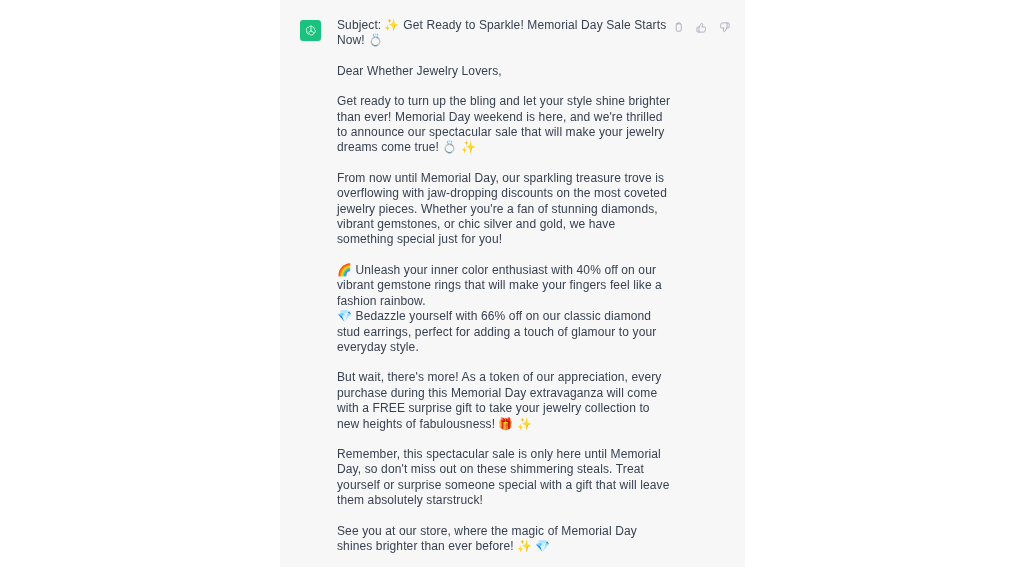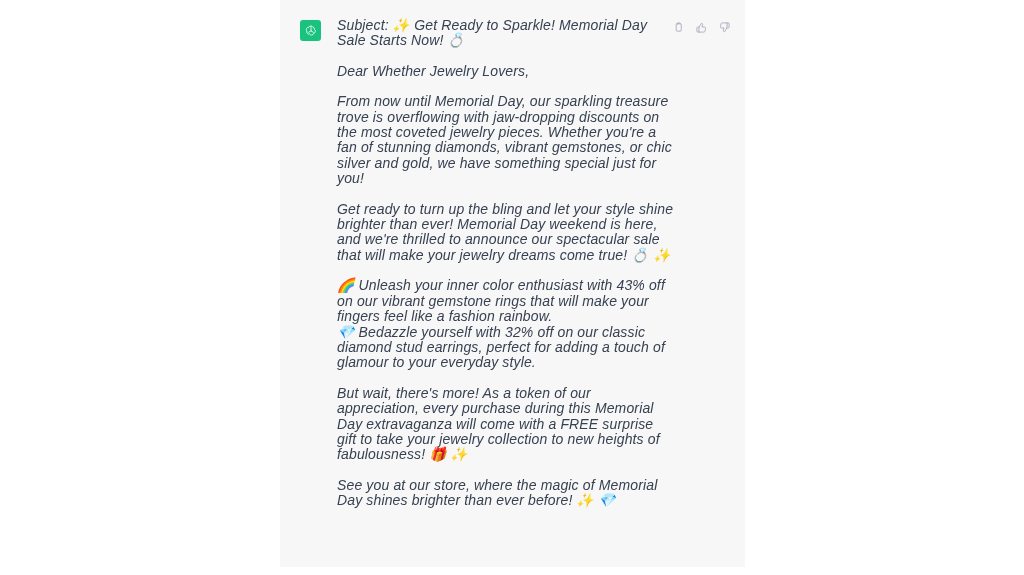--- a/index.html
+++ b/index.html
@@ -51,24 +51,23 @@
     margin-top: 2px;
   }
   .avatar svg { display: block; }
 
   
   .message-body {
     flex: 1 1 auto;
     padding-left: 16px;
     padding-right: 56px;
     color: #374151;
-    font-size: 14px;
+    font-size: 12px;
     line-height: 15.4px;
     letter-spacing: 0.01em;
-    font-style: italic;
   }
 
   .message-body p {
     margin: 0 0 15px 0;
     white-space: pre-wrap;
   }
   .message-body p:last-child { margin-bottom: 12px; }
 
   .tight { margin-bottom: 0 !important; }
 
@@ -104,25 +103,26 @@
         <svg width="14" height="14" viewBox="0 0 24 24" fill="none" stroke="#ffffff" stroke-width="1.4" stroke-linecap="round" stroke-linejoin="round">
           <path d="M12 3.2c-1.7 0-3.1 1-3.7 2.4-1.5-.2-3 .5-3.8 1.9-.85 1.47-.6 3.25.45 4.45-.55 1.4-.3 3.05.8 4.2 1.05 1.1 2.6 1.45 3.95 1 .75 1.25 2.1 2.05 3.6 1.85 1.7-.22 3-1.5 3.35-3.1 1.5-.35 2.65-1.6 2.85-3.15.2-1.55-.6-3-1.9-3.75.25-1.5-.4-3.05-1.75-3.85-1.2-.7-2.65-.65-3.8.05z"></path>
           <path d="M12 7.3v4.6l3.9 2.3"></path>
           <path d="M12 11.9 8.1 14.2"></path>
         </svg>
       </div>
 
       <div class="message-body">
         <p>Subject: ✨ Get Ready to Sparkle! Memorial Day Sale Starts Now! 💍</p>
         <p>Dear Whether Jewelry Lovers,</p>
+        <p>Get ready to turn up the bling and let your style shine brighter than ever! Memorial Day weekend is here, and we're thrilled to announce our spectacular sale that will make your jewelry dreams come true! 💍 ✨</p>
         <p>From now until Memorial Day, our sparkling treasure trove is overflowing with jaw-dropping discounts on the most coveted jewelry pieces. Whether you're a fan of stunning diamonds, vibrant gemstones, or chic silver and gold, we have something special just for you!</p>
-        <p>Get ready to turn up the bling and let your style shine brighter than ever! Memorial Day weekend is here, and we're thrilled to announce our spectacular sale that will make your jewelry dreams come true! 💍 ✨</p>
-        <p class="tight">🌈 Unleash your inner color enthusiast with 43% off on our vibrant gemstone rings that will make your fingers feel like a fashion rainbow.</p>
-        <p>💎 Bedazzle yourself with 32% off on our classic diamond stud earrings, perfect for adding a touch of glamour to your everyday style.</p>
+        <p class="tight">🌈 Unleash your inner color enthusiast with 40% off on our vibrant gemstone rings that will make your fingers feel like a fashion rainbow.</p>
+        <p>💎 Bedazzle yourself with 66% off on our classic diamond stud earrings, perfect for adding a touch of glamour to your everyday style.</p>
         <p>But wait, there's more! As a token of our appreciation, every purchase during this Memorial Day extravaganza will come with a FREE surprise gift to take your jewelry collection to new heights of fabulousness! 🎁 ✨</p>
+        <p>Remember, this spectacular sale is only here until Memorial Day, so don't miss out on these shimmering steals. Treat yourself or surprise someone special with a gift that will leave them absolutely starstruck!</p>
         <p>See you at our store, where the magic of Memorial Day shines brighter than ever before! ✨ 💎</p>
 
       </div>
 
       <div class="actions">
         <div class="action-btn">
           <svg width="11" height="11" viewBox="0 0 24 24" fill="none" stroke="currentColor" stroke-width="2" stroke-linecap="round" stroke-linejoin="round">
             <rect x="7" y="4" width="11" height="16" rx="2"></rect>
             <path d="M9 4V3a1 1 0 0 1 1-1h5a1 1 0 0 1 1 1v1"></path>
           </svg>

